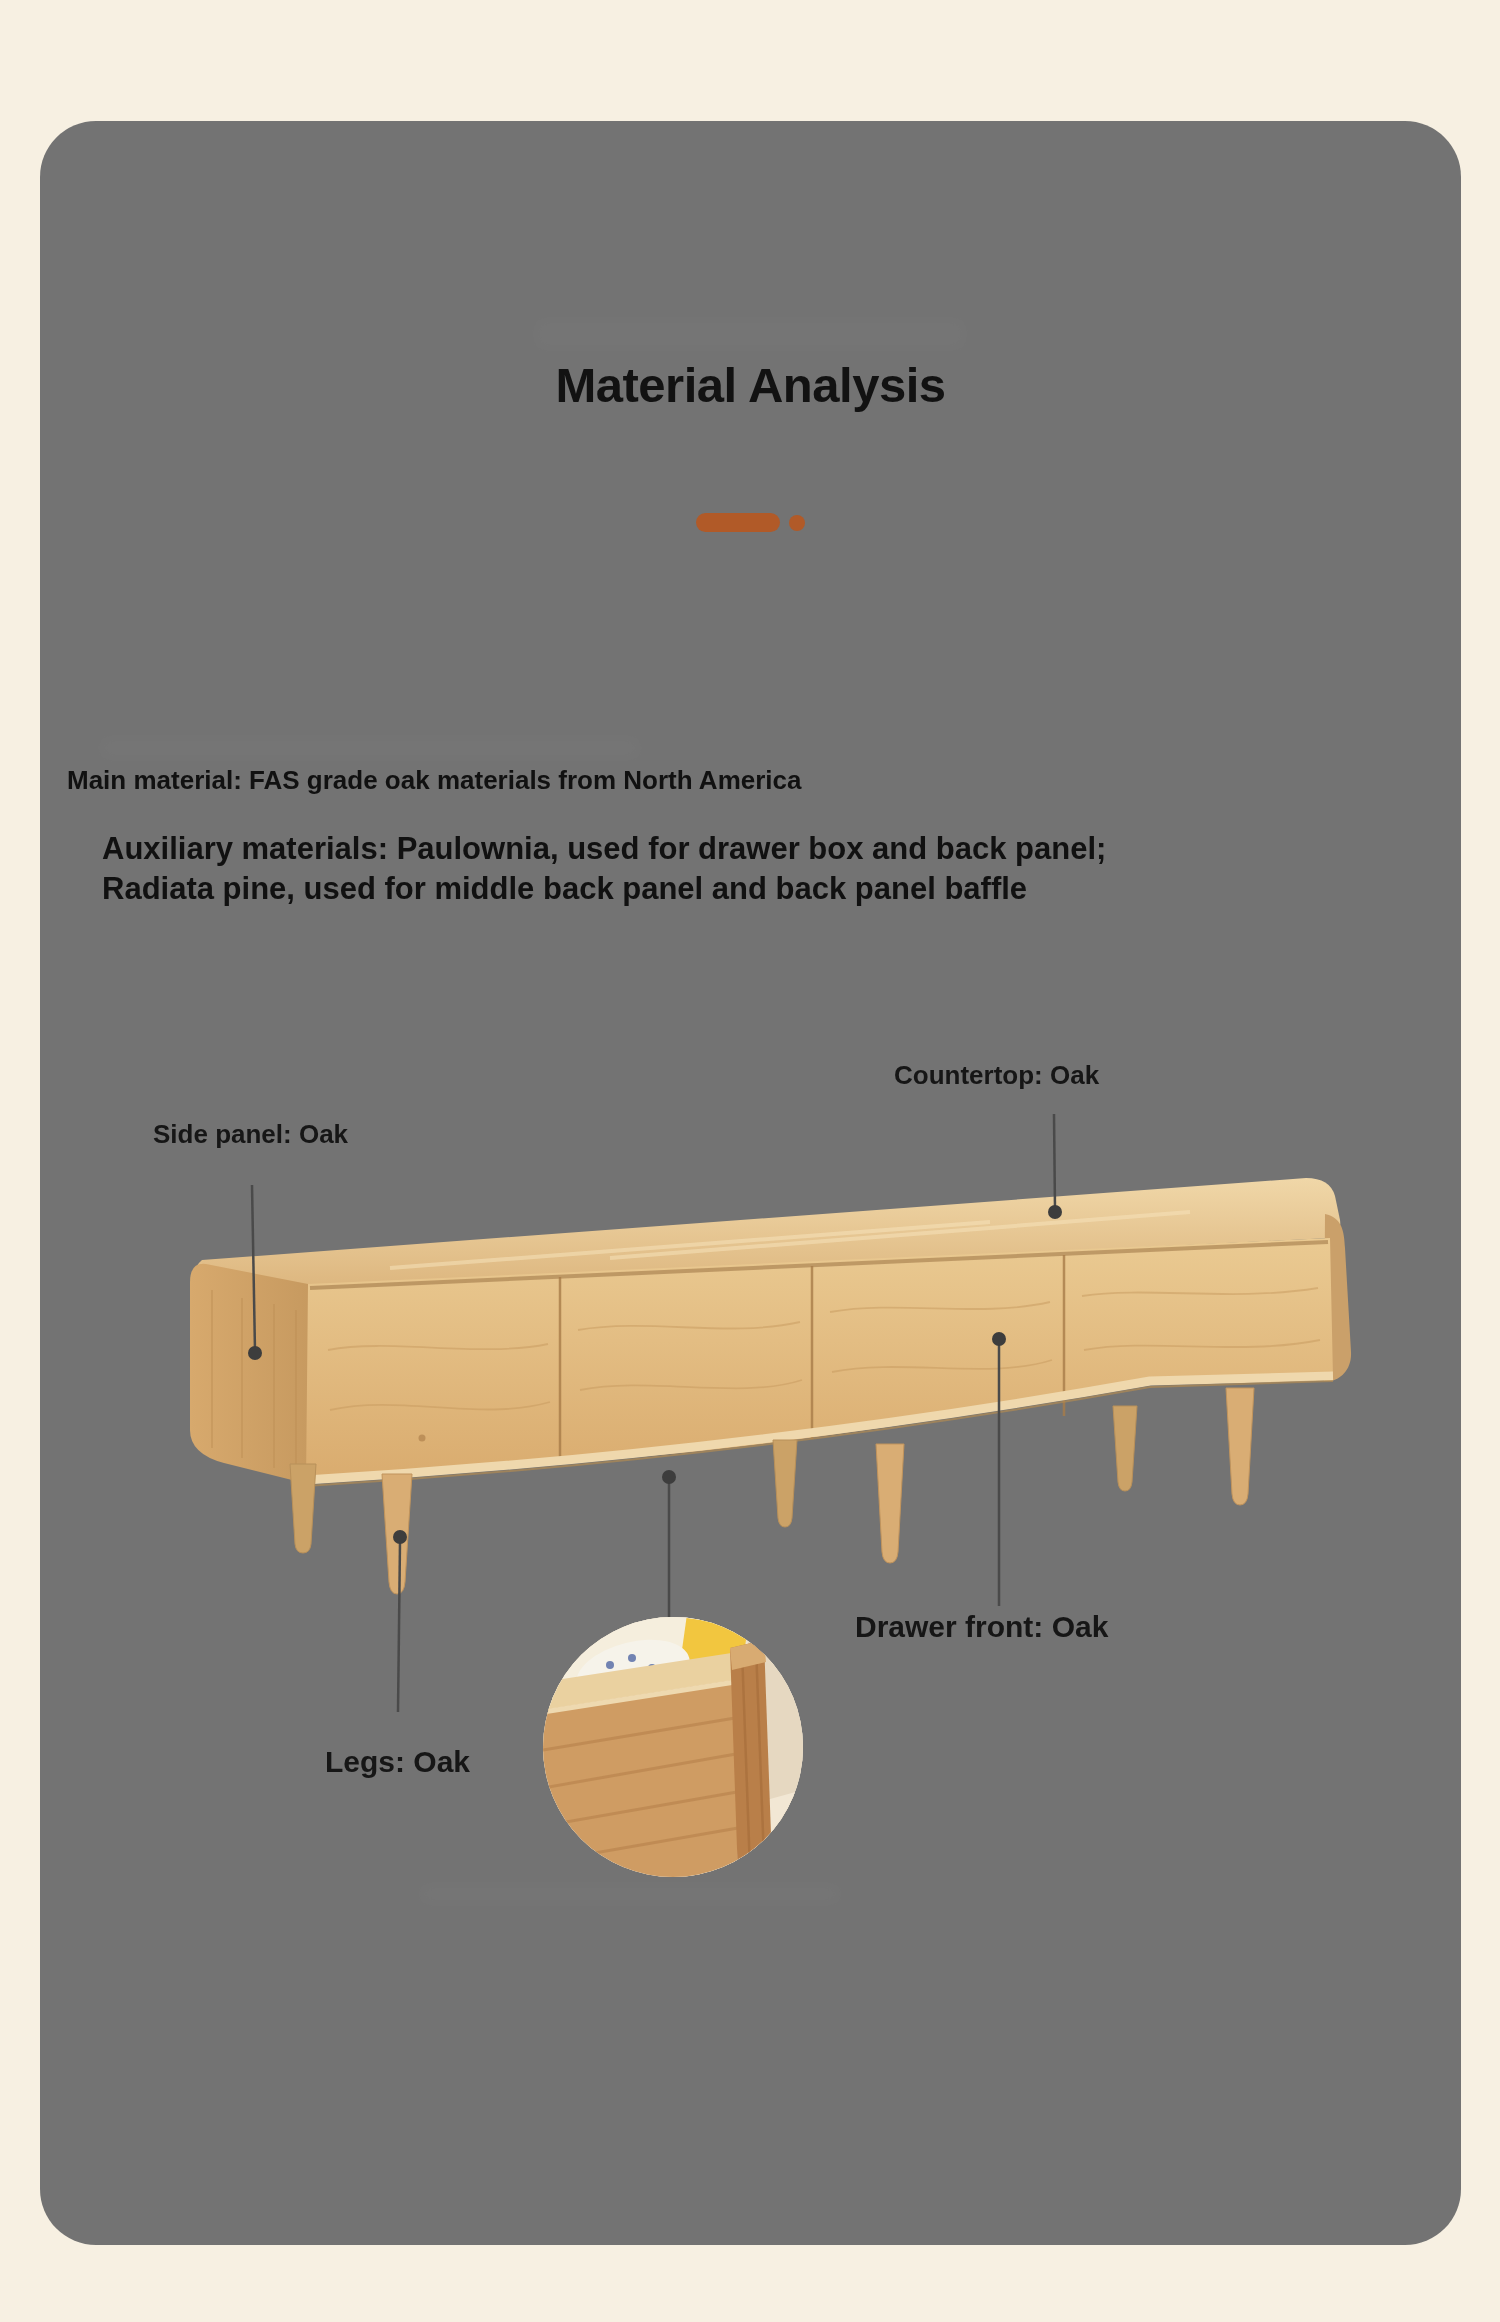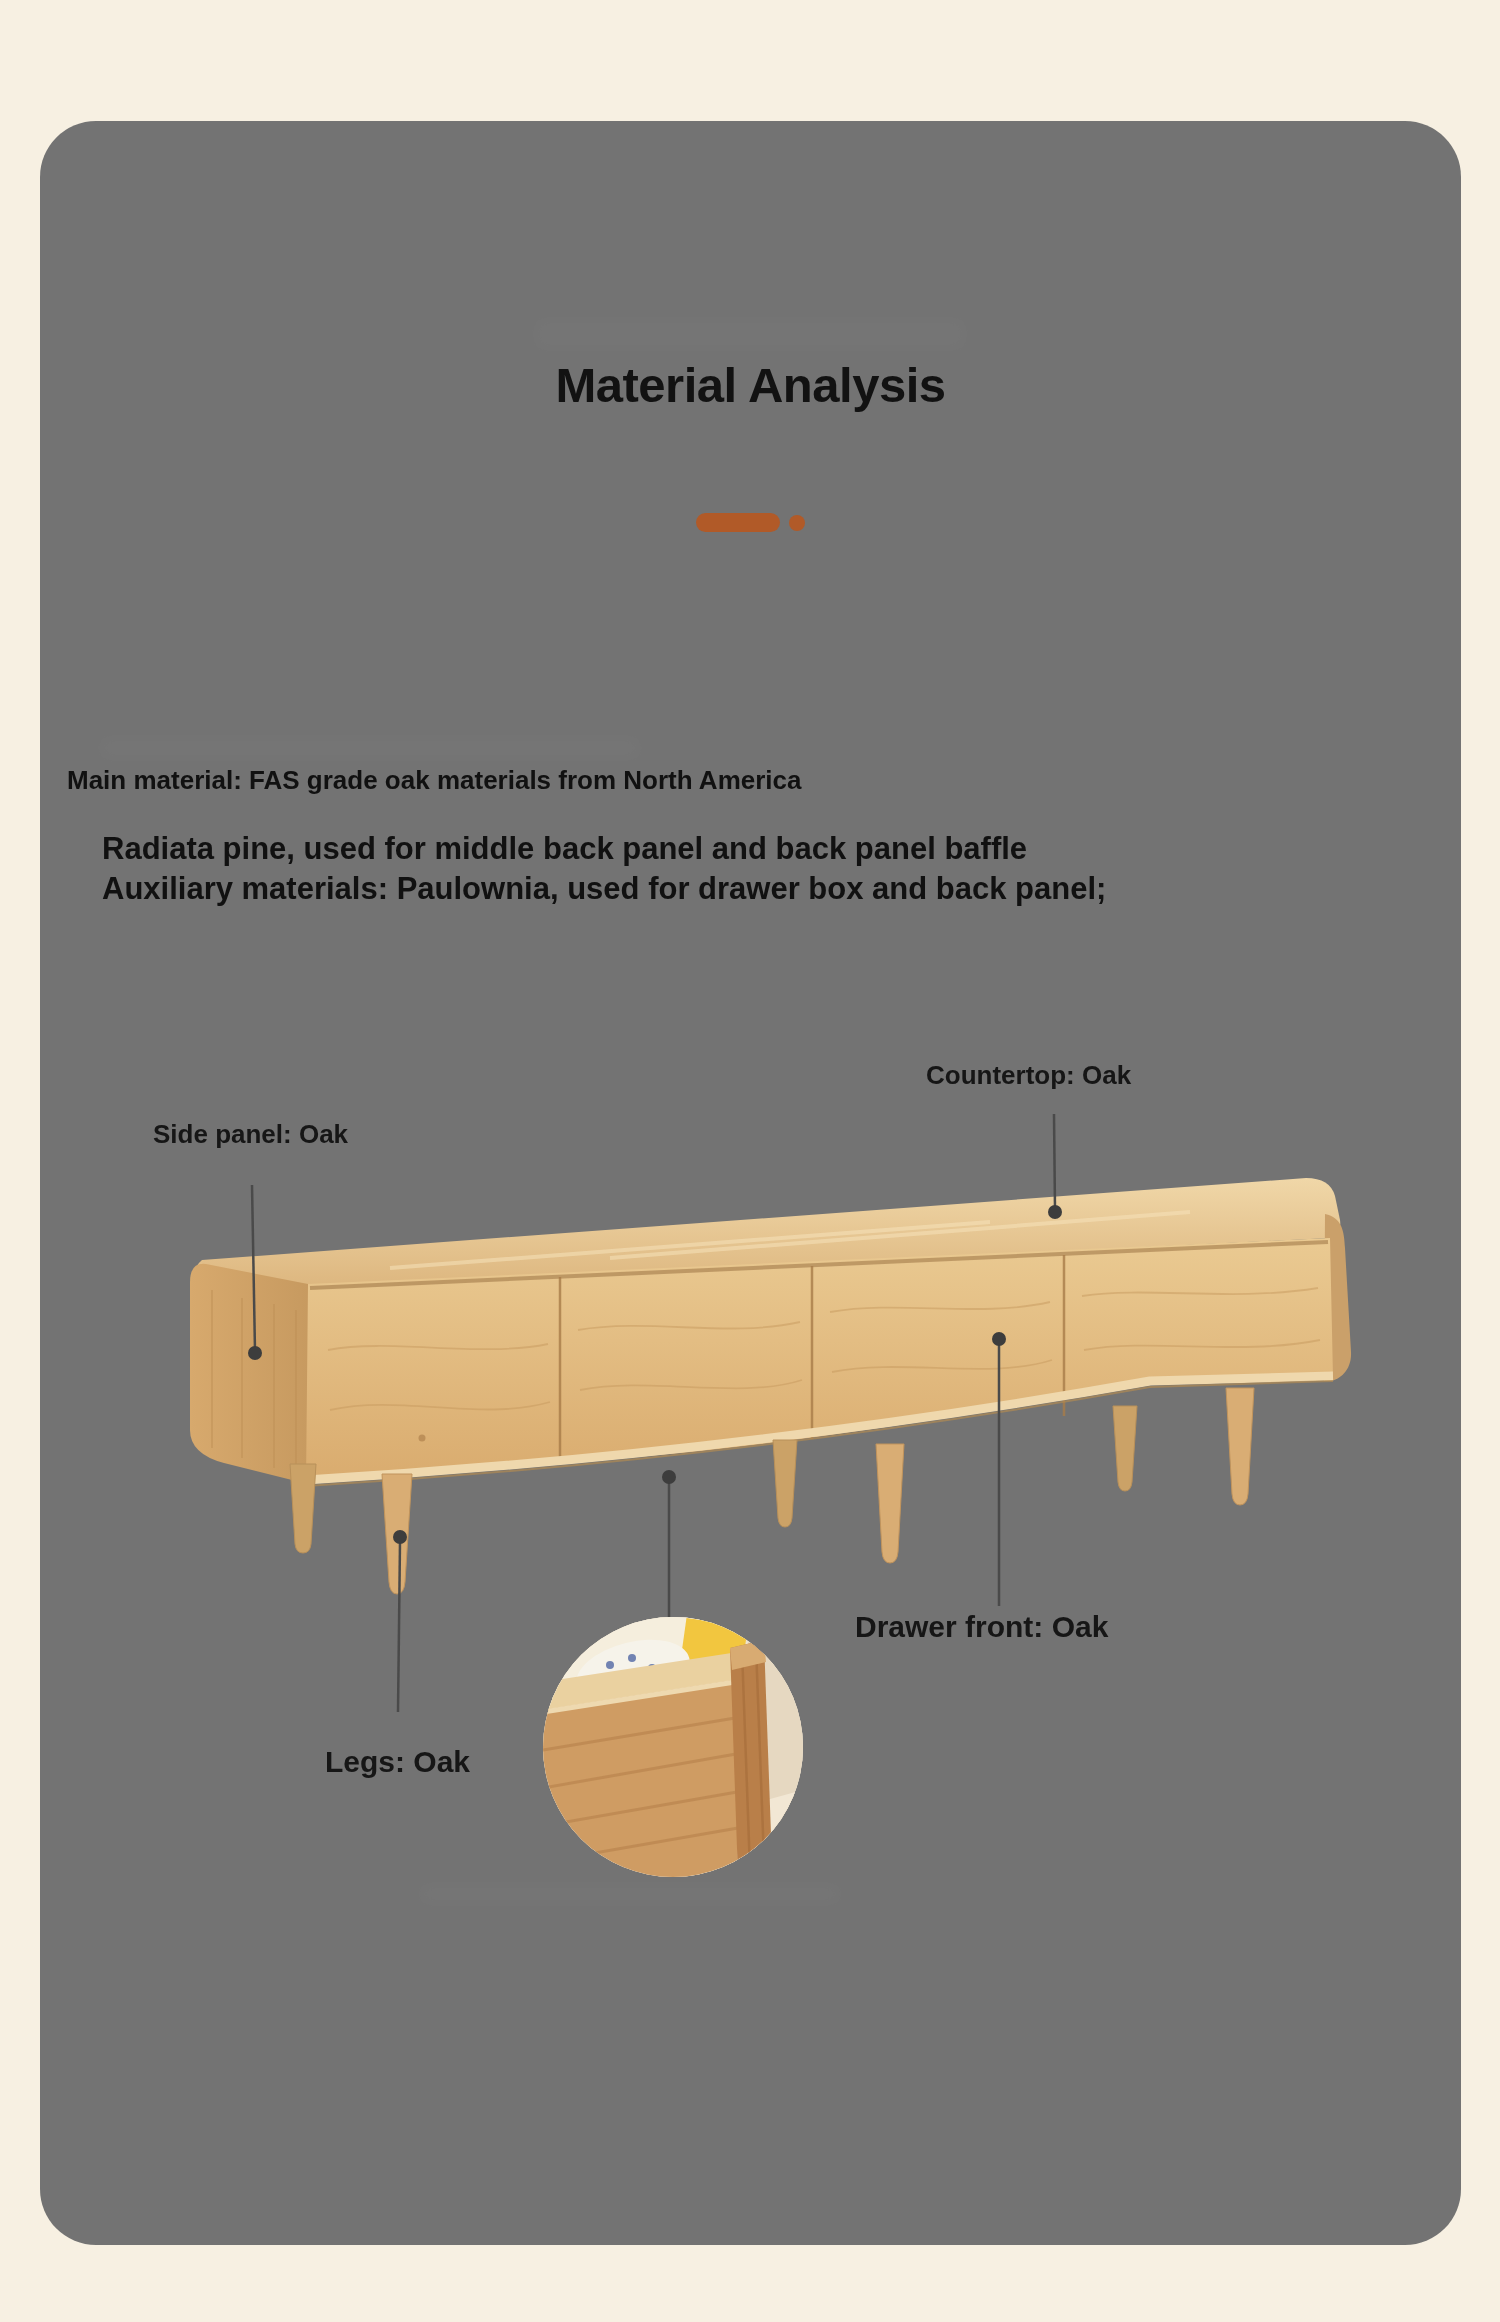--- a/index.html
+++ b/index.html
@@ -76,22 +76,22 @@
   <h1 class="page-title">Material Analysis</h1>
 
   <div class="divider">
     <span class="bar" style="background:#b15a28"></span>
     <span class="dot" style="background:#b15a28"></span>
   </div>
 
   <div class="main-material">Main material: FAS grade oak materials from North America</div>
 
   <div class="aux-material">
+    <div>Auxiliary materials: Paulownia, used for drawer box and back panel;</div>
     <div>Radiata pine, used for middle back panel and back panel baffle</div>
-    <div>Auxiliary materials: Paulownia, used for drawer box and back panel;</div>
   </div>
 
   <div class="figure">
 
     <svg width="1280" height="960" viewBox="0 0 1280 960">
       <defs>
         <linearGradient id="gTop" x1="0" y1="0" x2="0" y2="1">
           <stop offset="0" stop-color="#f0d7a8"></stop>
             <stop offset="1" stop-color="#dcb57d"></stop>
         </linearGradient>
@@ -193,20 +193,20 @@
 
           <path d="M 640,598 L 674,590 L 682,812 L 648,827 Z" fill="#b97f49"></path>
           <path d="M 652,600 L 660,820 M 666,596 L 674,810" stroke="#a66d3c" stroke-width="2.5" opacity="0.7" fill="none"></path>
           <path d="M 640,598 L 674,590 L 676,612 L 642,620 Z" fill="#d8ab72"></path>
         </g>
       </g>
     </svg>
 
     <div class="ghost" style="left:330px; top:834px; width:420px; height:20px;"></div>
 
-    <div class="callout-label lbl-26" style="left:836px; top:10px;">Countertop: Oak</div>
+    <div class="callout-label lbl-26" style="left:804px; top:10px;">Countertop: Oak</div>
     <div class="callout-label lbl-26" style="left:63px;  top:69px;">Side panel: Oak</div>
     <div class="callout-label lbl-30" style="left:765px; top:560px;">Drawer front: Oak</div>
     <div class="callout-label lbl-30" style="left:235px; top:695px;">Legs: Oak</div>
   </div>
 
 
 </div>
 
 </body></html>

